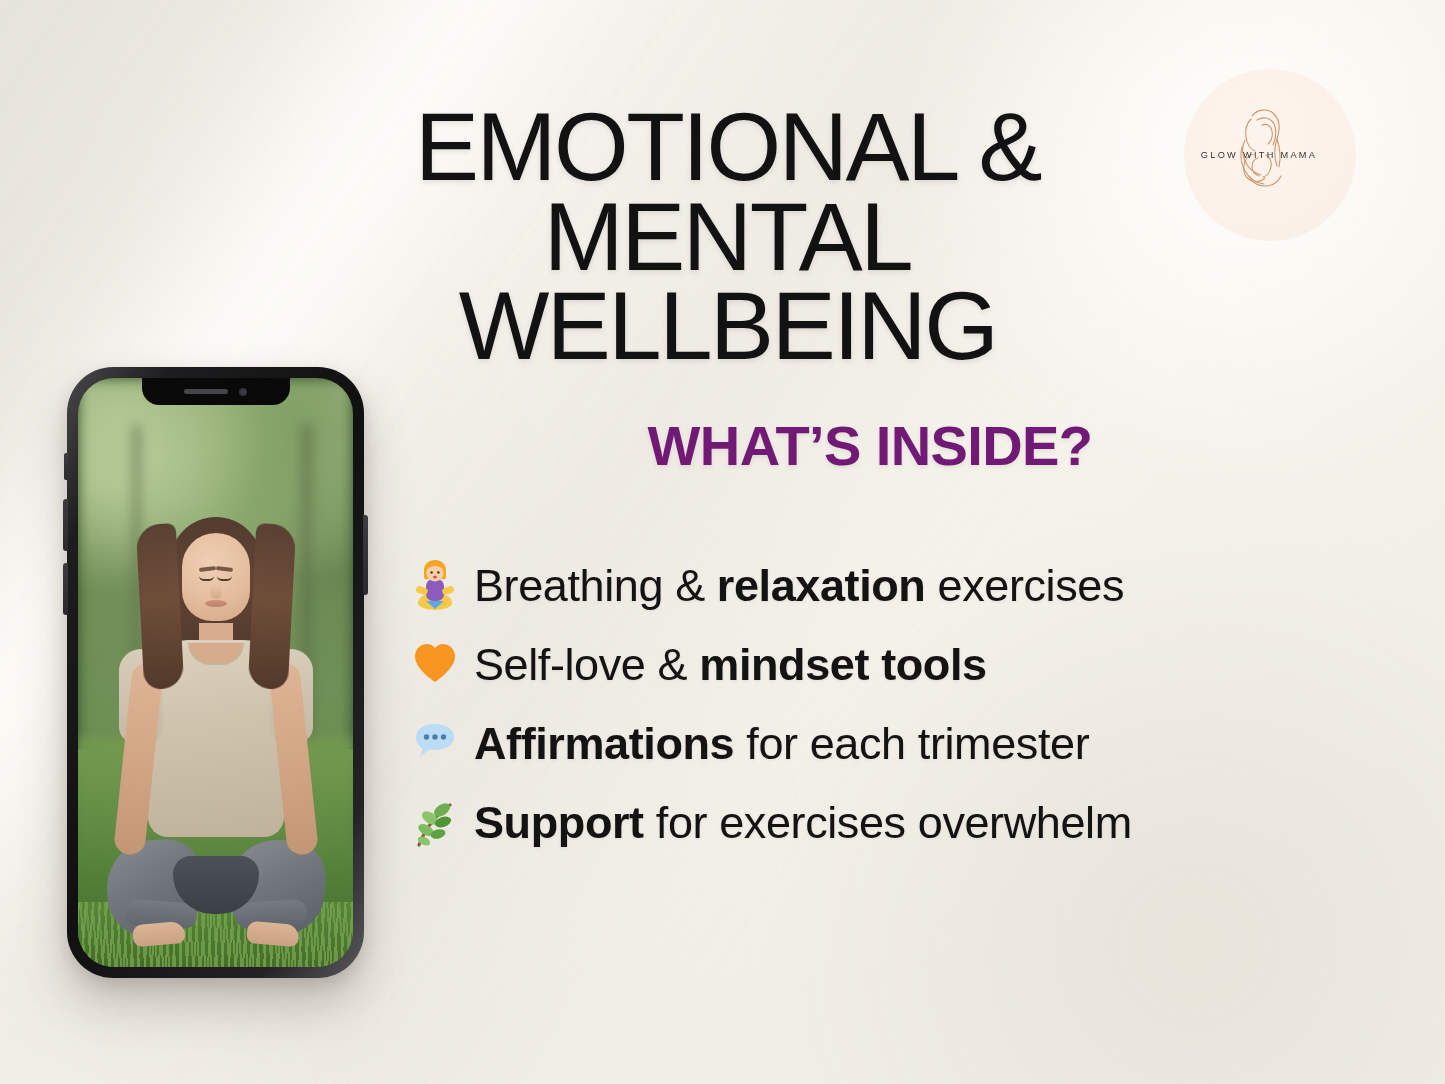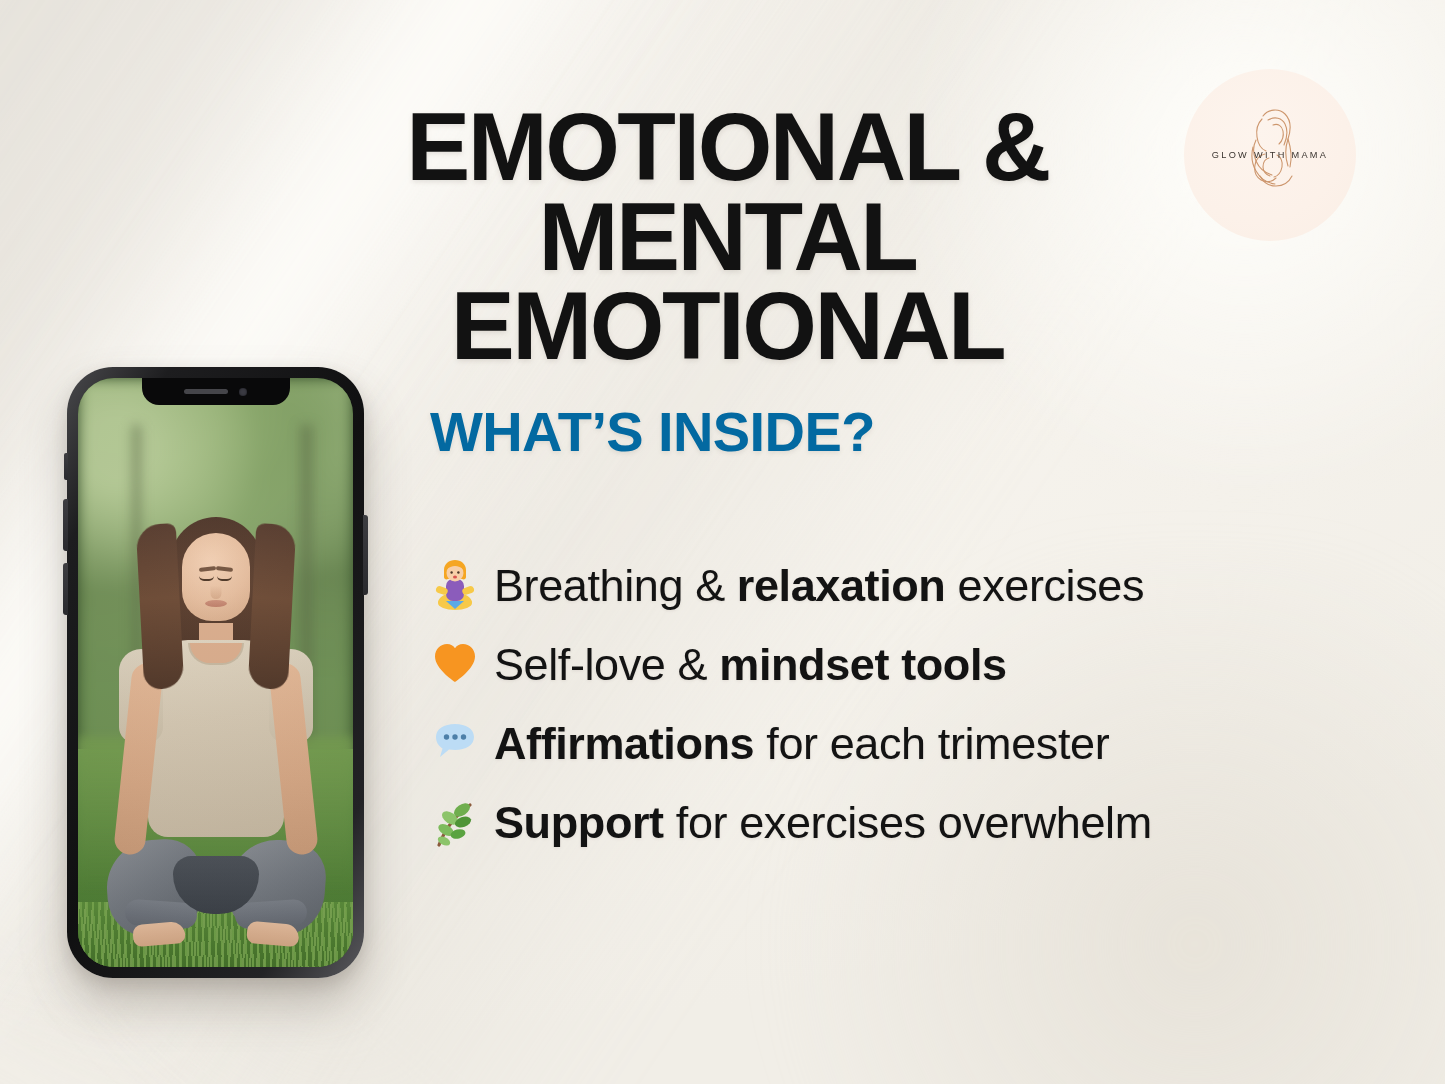--- a/index.html
+++ b/index.html
@@ -91,40 +91,40 @@
   }
 
   
   .headline {
     position: absolute;
     left: 355px;
     top: 38px;
     width: 745px;
     text-align: center;
     color: #121212;
-    font-weight: 700;
+    font-weight: 400;
     font-size: 96px;
     line-height: 0.93;
     letter-spacing: -2.5px;
     text-shadow: 0 2px 5px rgba(120,112,100,0.18);
   }
   .headline .hl-line { display: block; white-space: nowrap; }
 
   
   .logo-badge {
     position: absolute;
     left: 1184px;
     top: 69px;
     width: 172px;
     height: 172px;
     border-radius: 50%;
     background: radial-gradient(circle at 42% 36%, #fdf4ed 0%, #fcf1e9 60%, #faeee5 100%);
     display: flex;
     align-items: center;
-    justify-content: center;
+    justify-content: flex-start;
   }
   .logo-inner {
     position: relative;
     width: 150px;
     height: 120px;
   }
   .logo-art {
     position: absolute;
     left: 50%;
     top: 50%;
@@ -144,33 +144,34 @@
     letter-spacing: 2.3px;
     color: #3a342f;
     font-weight: 500;
     white-space: nowrap;
   }
 
   
   .subhead {
     position: absolute;
     left: 430px;
-    top: 399px;
+    top: 413px;
     width: 880px;
+    text-align: center;
     font-size: 56px;
     font-weight: 700;
     letter-spacing: -0.6px;
-    color: #0369a1;
+    color: #701a75;
     text-shadow: 0 2px 4px rgba(120,112,100,0.15);
   }
 
   
   .bullets {
     position: absolute;
-    left: 432px;
+    left: 412px;
     top: 546px;
     width: 1010px;
   }
   .bullet-row {
     display: flex;
     align-items: center;
     height: 79px;
     gap: 16px;
   }
   .bullet-icon {
@@ -390,21 +391,21 @@
   <div class="bg-base"></div>
   <div class="bg-band-a"></div>
   <div class="bg-band-b"></div>
   <div class="bg-band-c"></div>
   <div class="bg-glow-tr"></div>
   <div class="bg-shade-br"></div>
 
   <h1 class="headline">
     <span class="hl-line">EMOTIONAL &amp;</span>
     <span class="hl-line">MENTAL</span>
-    <span class="hl-line">EMOTIONAL</span>
+    <span class="hl-line">WELLBEING</span>
   </h1>
 
   <div class="logo-badge">
     <div class="logo-inner">
       <svg class="logo-art" viewBox="0 0 76 100" fill="none">
         <g stroke="#c98f63" stroke-width="1.1" fill="none" stroke-linecap="round">
           <path d="M30 16c-4 4-6 11-5 18 1 7 4 12 9 14"></path>
           <path d="M31 13c5-7 16-8 22-2 6 6 6 16 3 25-3 9-3 18 0 27"></path>
           <path d="M36 17c7-4 14-2 17 4 3 6 2 14-1 21"></path>
           <path d="M41 22c5-2 9 1 10 6 1 5-1 10-4 13"></path>

